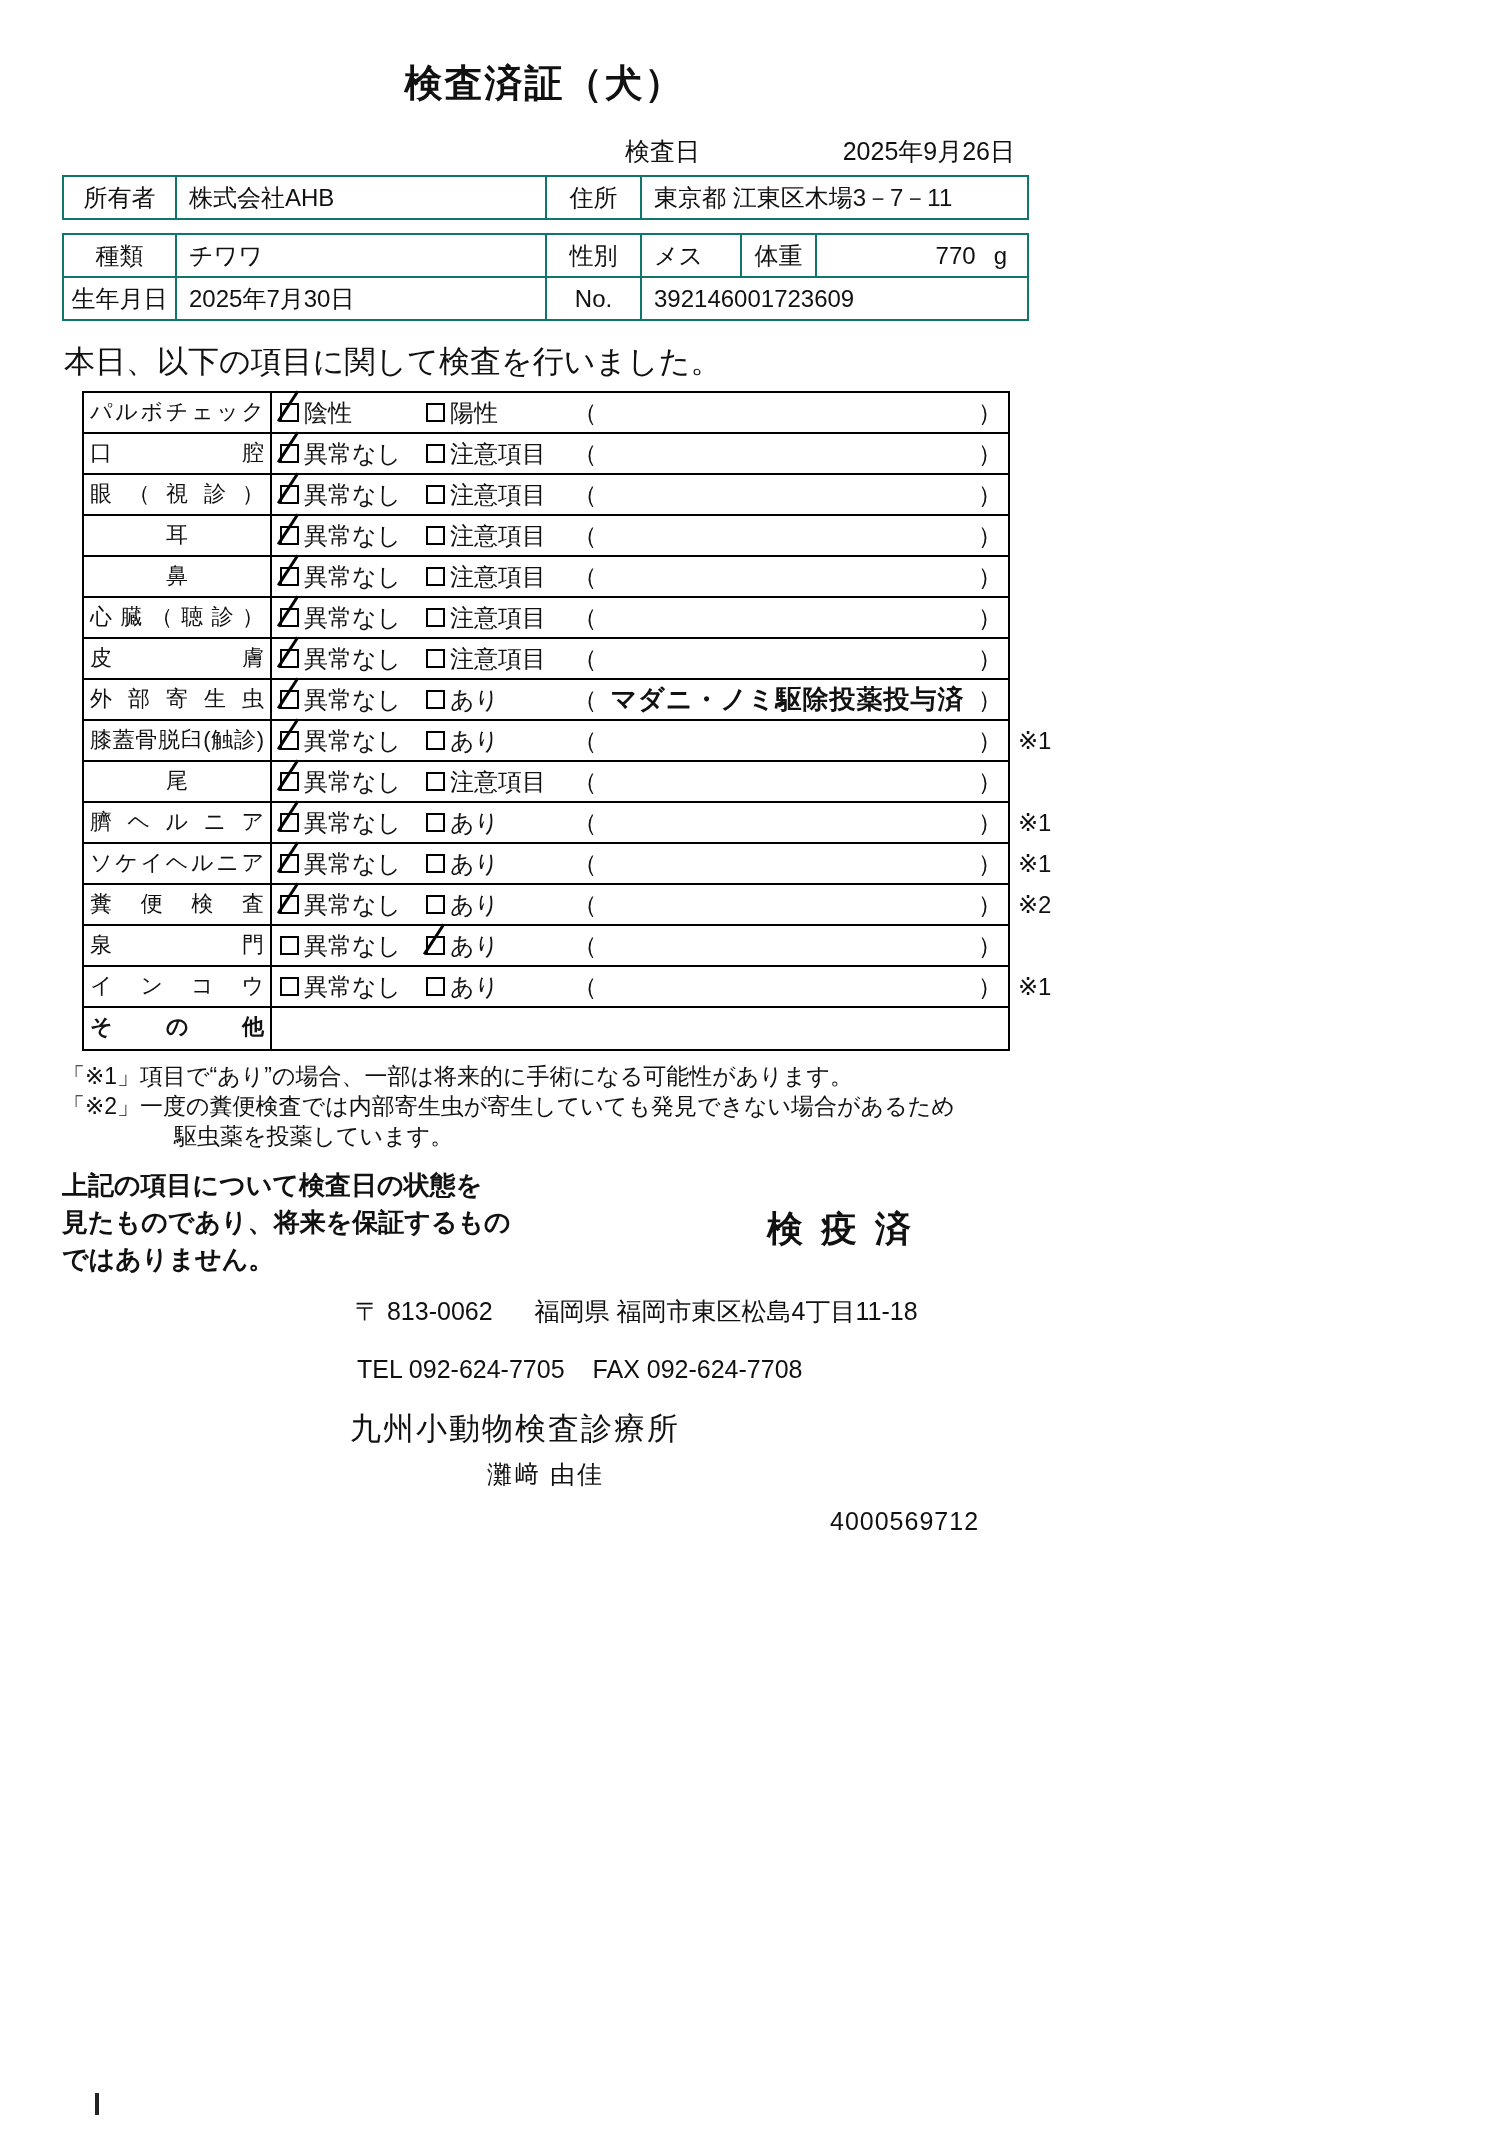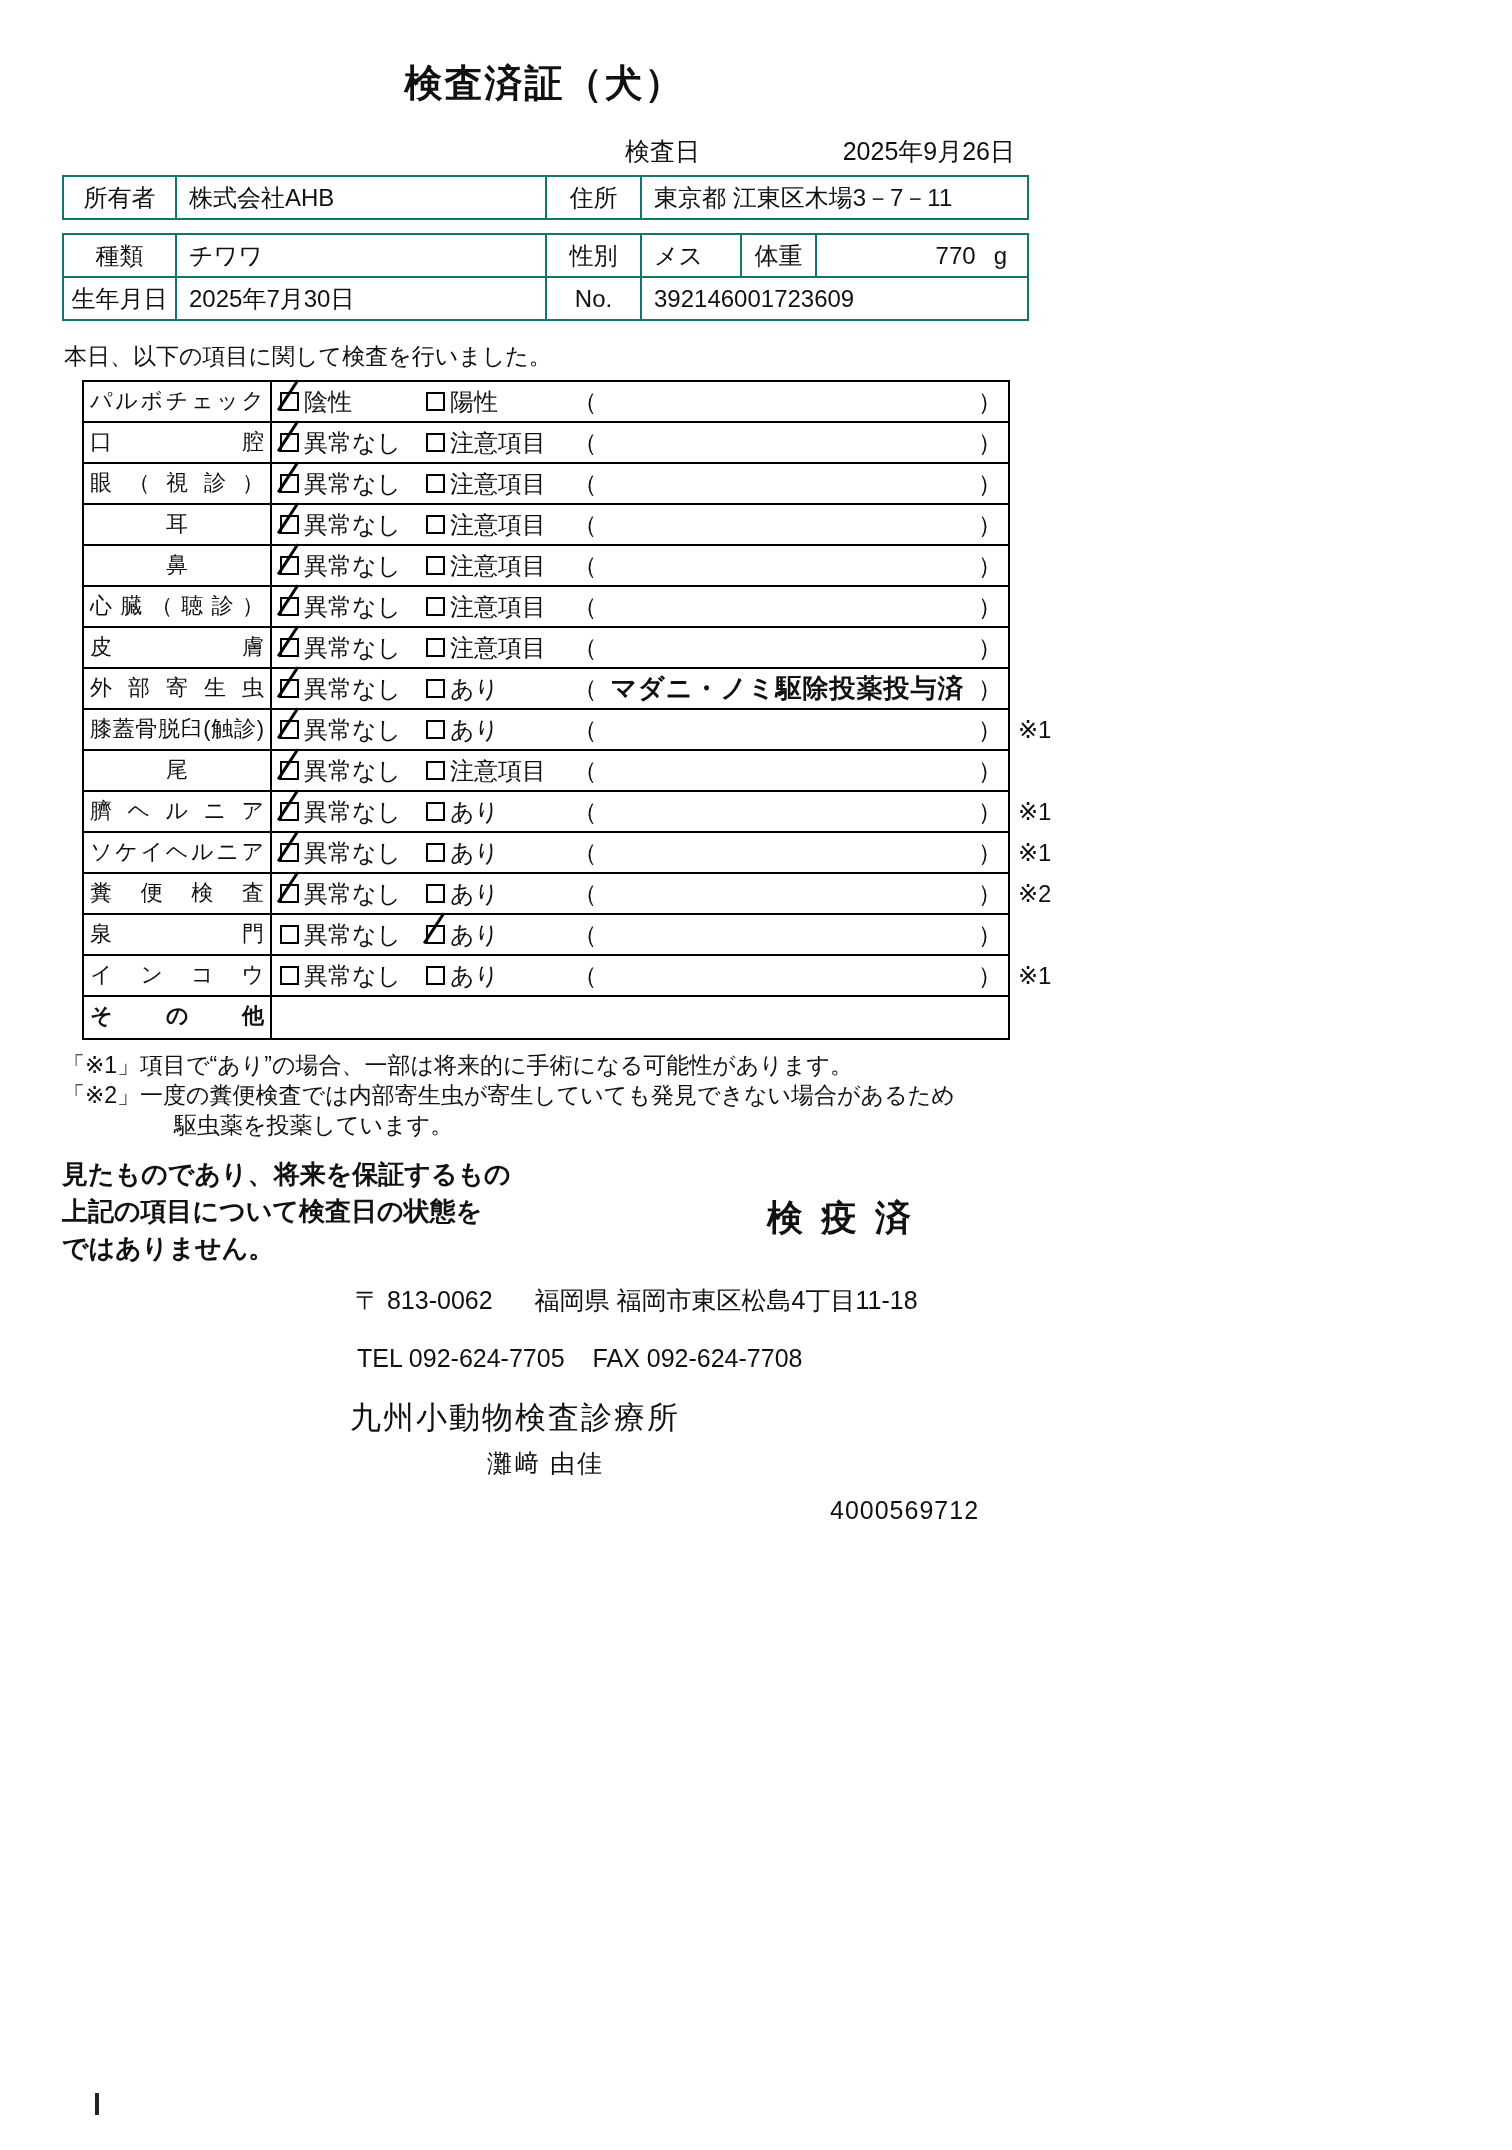--- a/index.html
+++ b/index.html
@@ -37,21 +37,21 @@
     font-size: 24px;
   }
   table.t td { border: 2px solid #0f766e; height: 43px; overflow: hidden; white-space: nowrap; }
   td.lbl { text-align: center; }
   td.val { text-align: left; padding-left: 12px; }
   td.val-right { text-align: right; padding-right: 20px; }
   .unit { display: inline-block; margin-left: 18px; }
   .owner-table { margin-bottom: 13px; }
   .pet-table { margin-bottom: 10px; }
 
-  .intro { font-size: 23px; margin: 20px 0 8px 2px; }
+  .intro { font-size: 31px; margin: 20px 0 8px 2px; }
 
   .checklist {
     width: 928px;
     border: 2px solid #000;
     margin-left: 20px;
   }
   .crow {
     display: flex;
     height: 41px;
     border-bottom: 2px solid #000;
@@ -481,22 +481,22 @@
     </div>
 
     <div class="footnotes">
       <div>「※1」項目で“あり”の場合、一部は将来的に手術になる可能性があります。</div>
       <div>「※2」一度の糞便検査では内部寄生虫が寄生していても発見できない場合があるため</div>
       <div class="footnote-indent">駆虫薬を投薬しています。</div>
     </div>
 
     <div class="disclaimer-zone">
       <div class="disclaimer">
+        <div>上記の項目について検査日の状態を</div>
         <div>見たものであり、将来を保証するもの</div>
-        <div>上記の項目について検査日の状態を</div>
         <div>ではありません。</div>
       </div>
       <div class="stamp">検 疫 済</div>
     </div>
 
     <div class="clinic">
       <div class="clinic-postal-row">
         <span>〒 813-0062</span><span class="gap"></span><span>福岡県 福岡市東区松島4丁目11-18</span>
       </div>
       <div class="clinic-tel-row">

